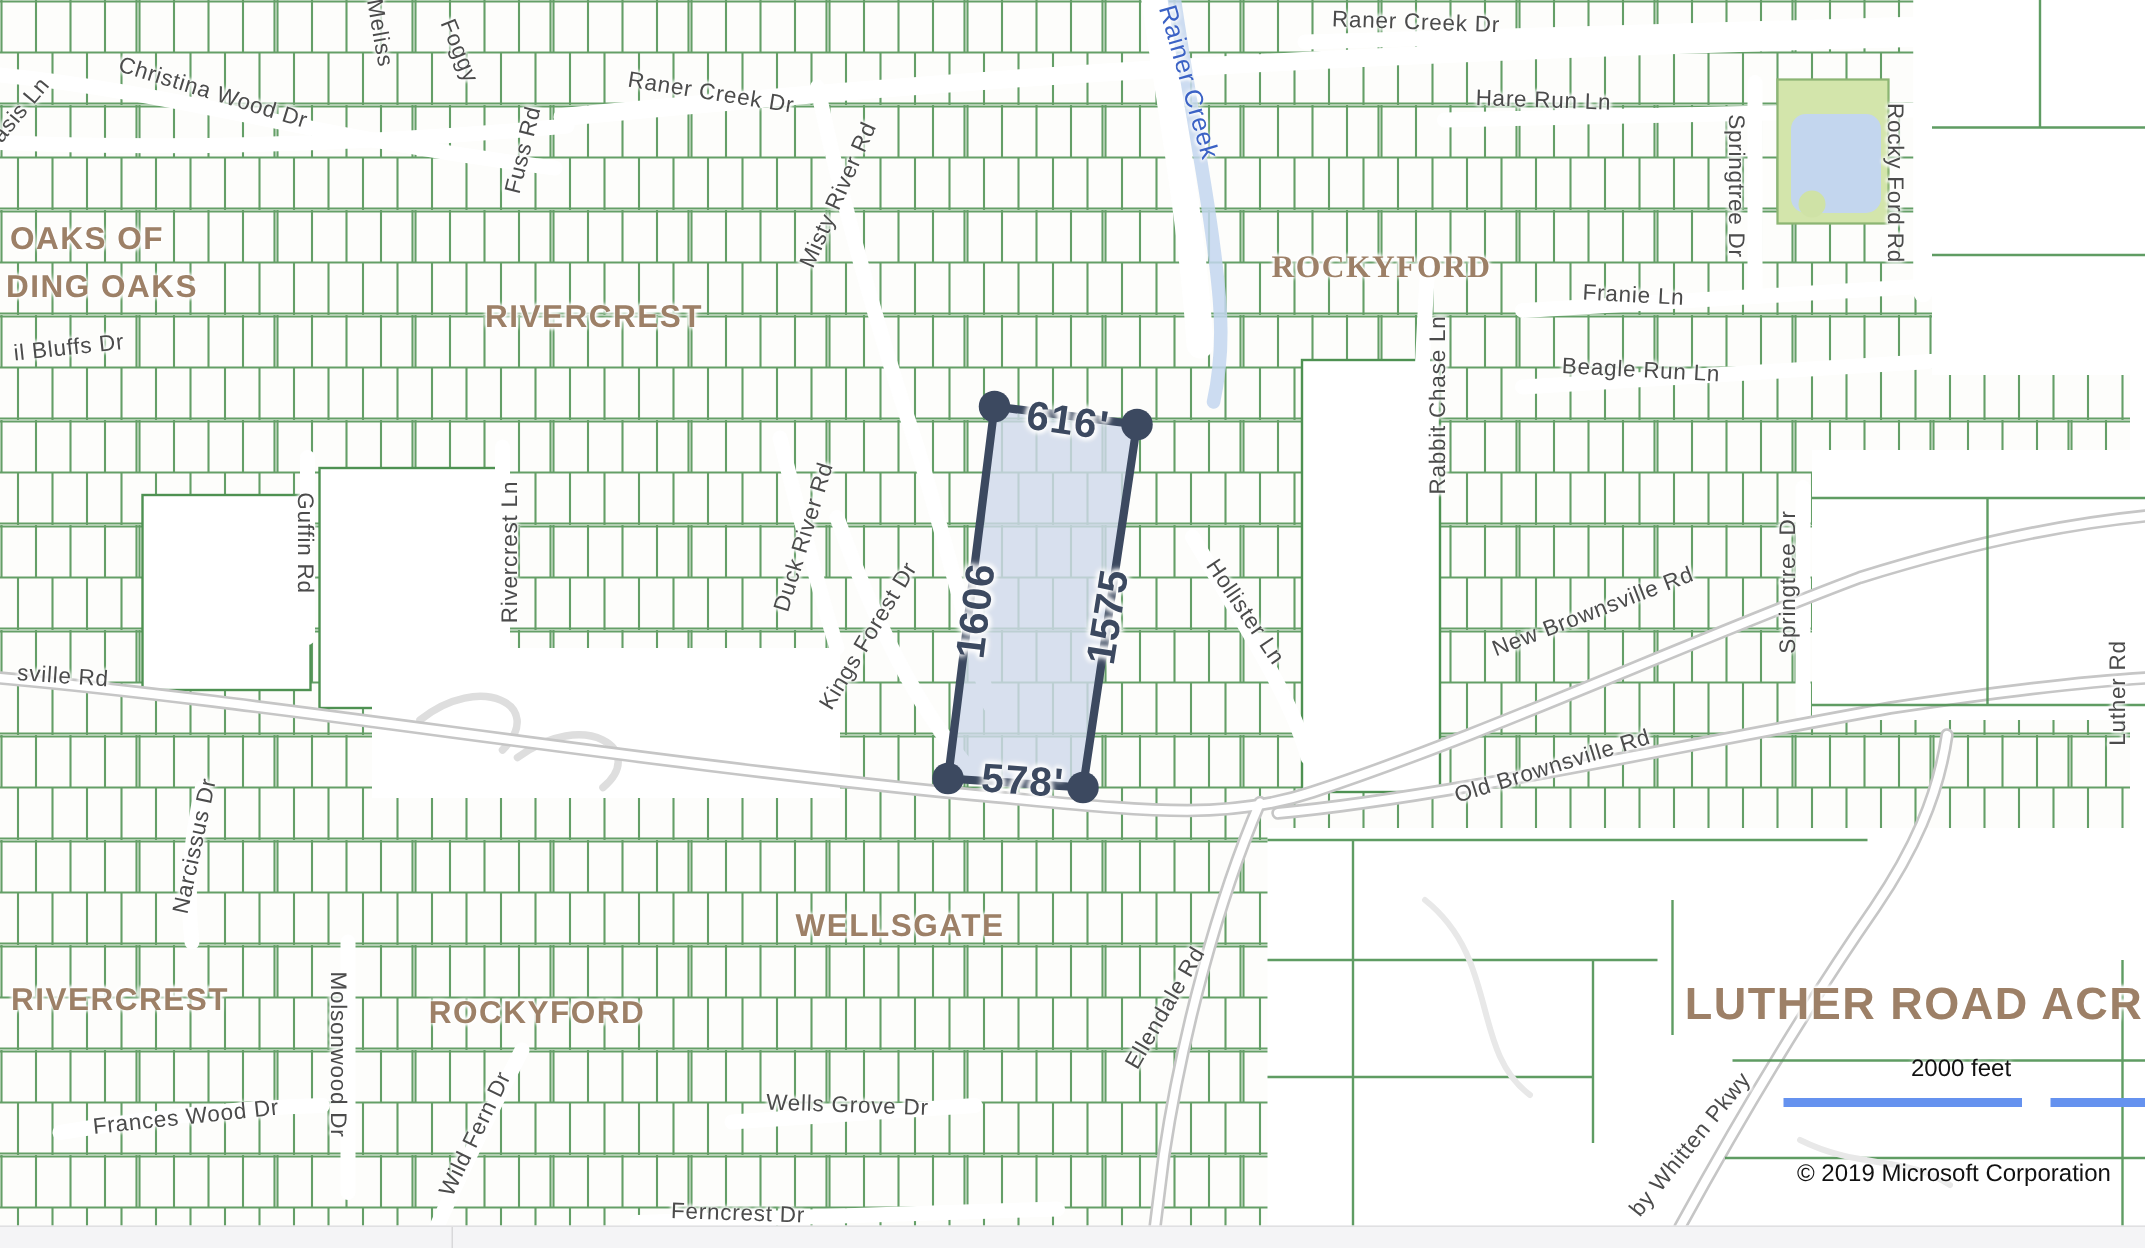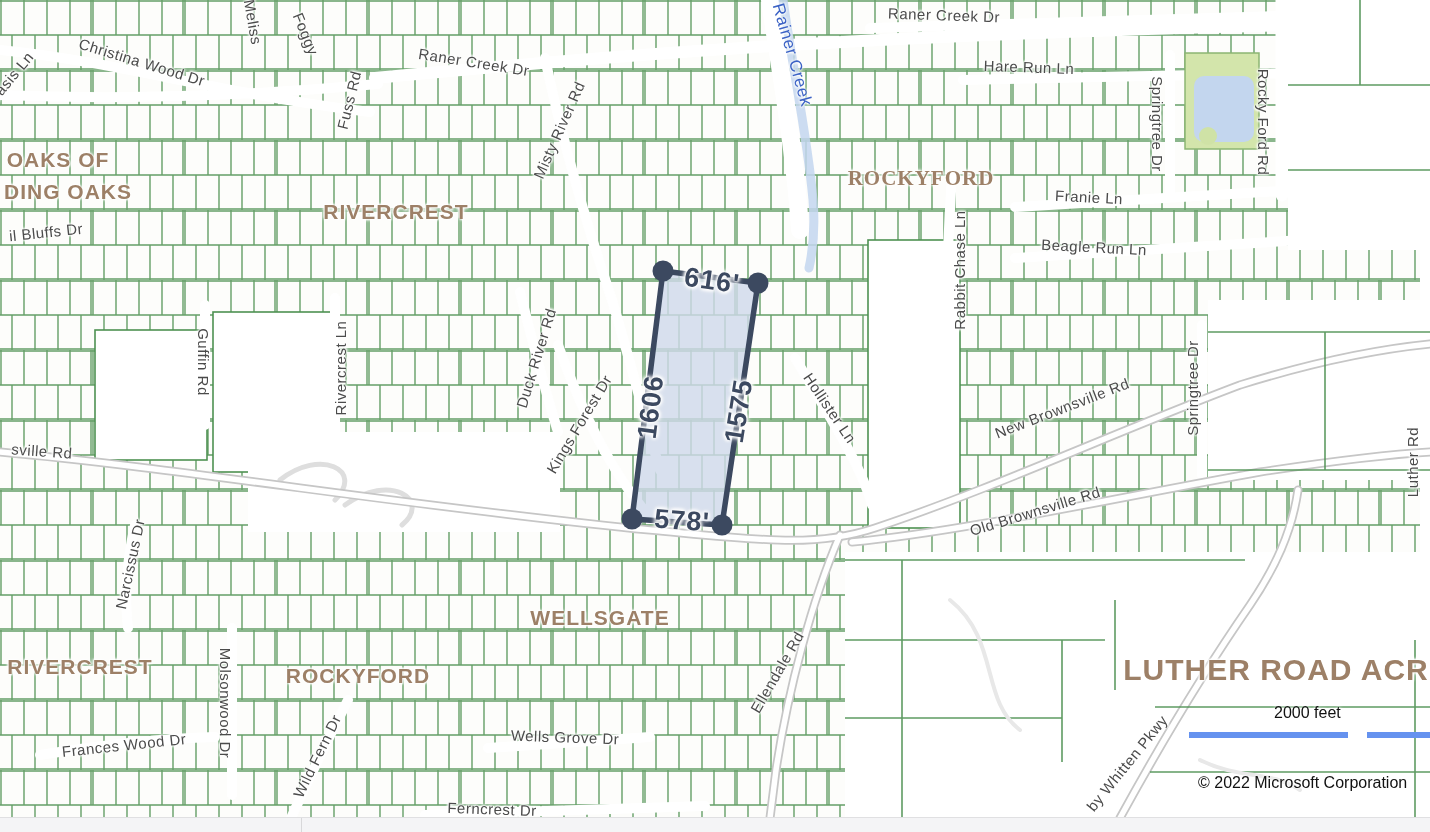--- a/index.html
+++ b/index.html
@@ -124,21 +124,21 @@
       </g>
 
       <g fill="#6592ef">
         <rect x="1189" y="732" width="159" height="6"></rect>
         <rect x="1367" y="732" width="63" height="6"></rect>
       </g>
     </svg>
 
     <div id="label-layer">
       <span class="lbl lbl-scale" style="left:1274px;top:704px;">2000 feet</span>
-      <span class="lbl lbl-attr" style="left:1198px;top:774px;">© 2022 Microsoft Corporation</span>
+      <span class="lbl lbl-attr" style="left:1198px;top:774px;">© 2019 Microsoft Corporation</span>
     <span class="lbl lbl-hood" style="left: 58px; top: 160px; transform: translate(-50%, -50%) rotate(0deg);">OAKS OF</span>
         <span class="lbl lbl-hood" style="left: 68px; top: 192px; transform: translate(-50%, -50%) rotate(0deg);">DING OAKS</span>
         <span class="lbl lbl-hood" style="left: 396px; top: 212px; transform: translate(-50%, -50%) rotate(0deg);">RIVERCREST</span>
         <span class="lbl lbl-hood" style="left: 921px; top: 178px; transform: translate(-50%, -50%) rotate(0deg); font-family: Liberation Serif, serif;">ROCKYFORD</span>
         <span class="lbl lbl-hood" style="left: 80px; top: 667px; transform: translate(-50%, -50%) rotate(0deg);">RIVERCREST</span>
         <span class="lbl lbl-hood" style="left: 358px; top: 676px; transform: translate(-50%, -50%) rotate(0deg);">ROCKYFORD</span>
         <span class="lbl lbl-hood" style="left: 566px; top: 618px; transform: translate(-50%, -50%) rotate(0deg); margin-left: 34px;">WELLSGATE</span>
         <span class="lbl lbl-hood big" style="left: 1297px; top: 670px; transform: translate(-50%, -50%) rotate(0deg);">LUTHER ROAD ACRES</span>
         <span class="lbl lbl-street" style="left: 10px; top: 78px; transform: translate(-50%, -50%) rotate(-50deg);">Oasis Ln</span>
         <span class="lbl lbl-street" style="left: 142px; top: 62px; transform: translate(-50%, -50%) rotate(17deg);">Christina Wood Dr</span>

